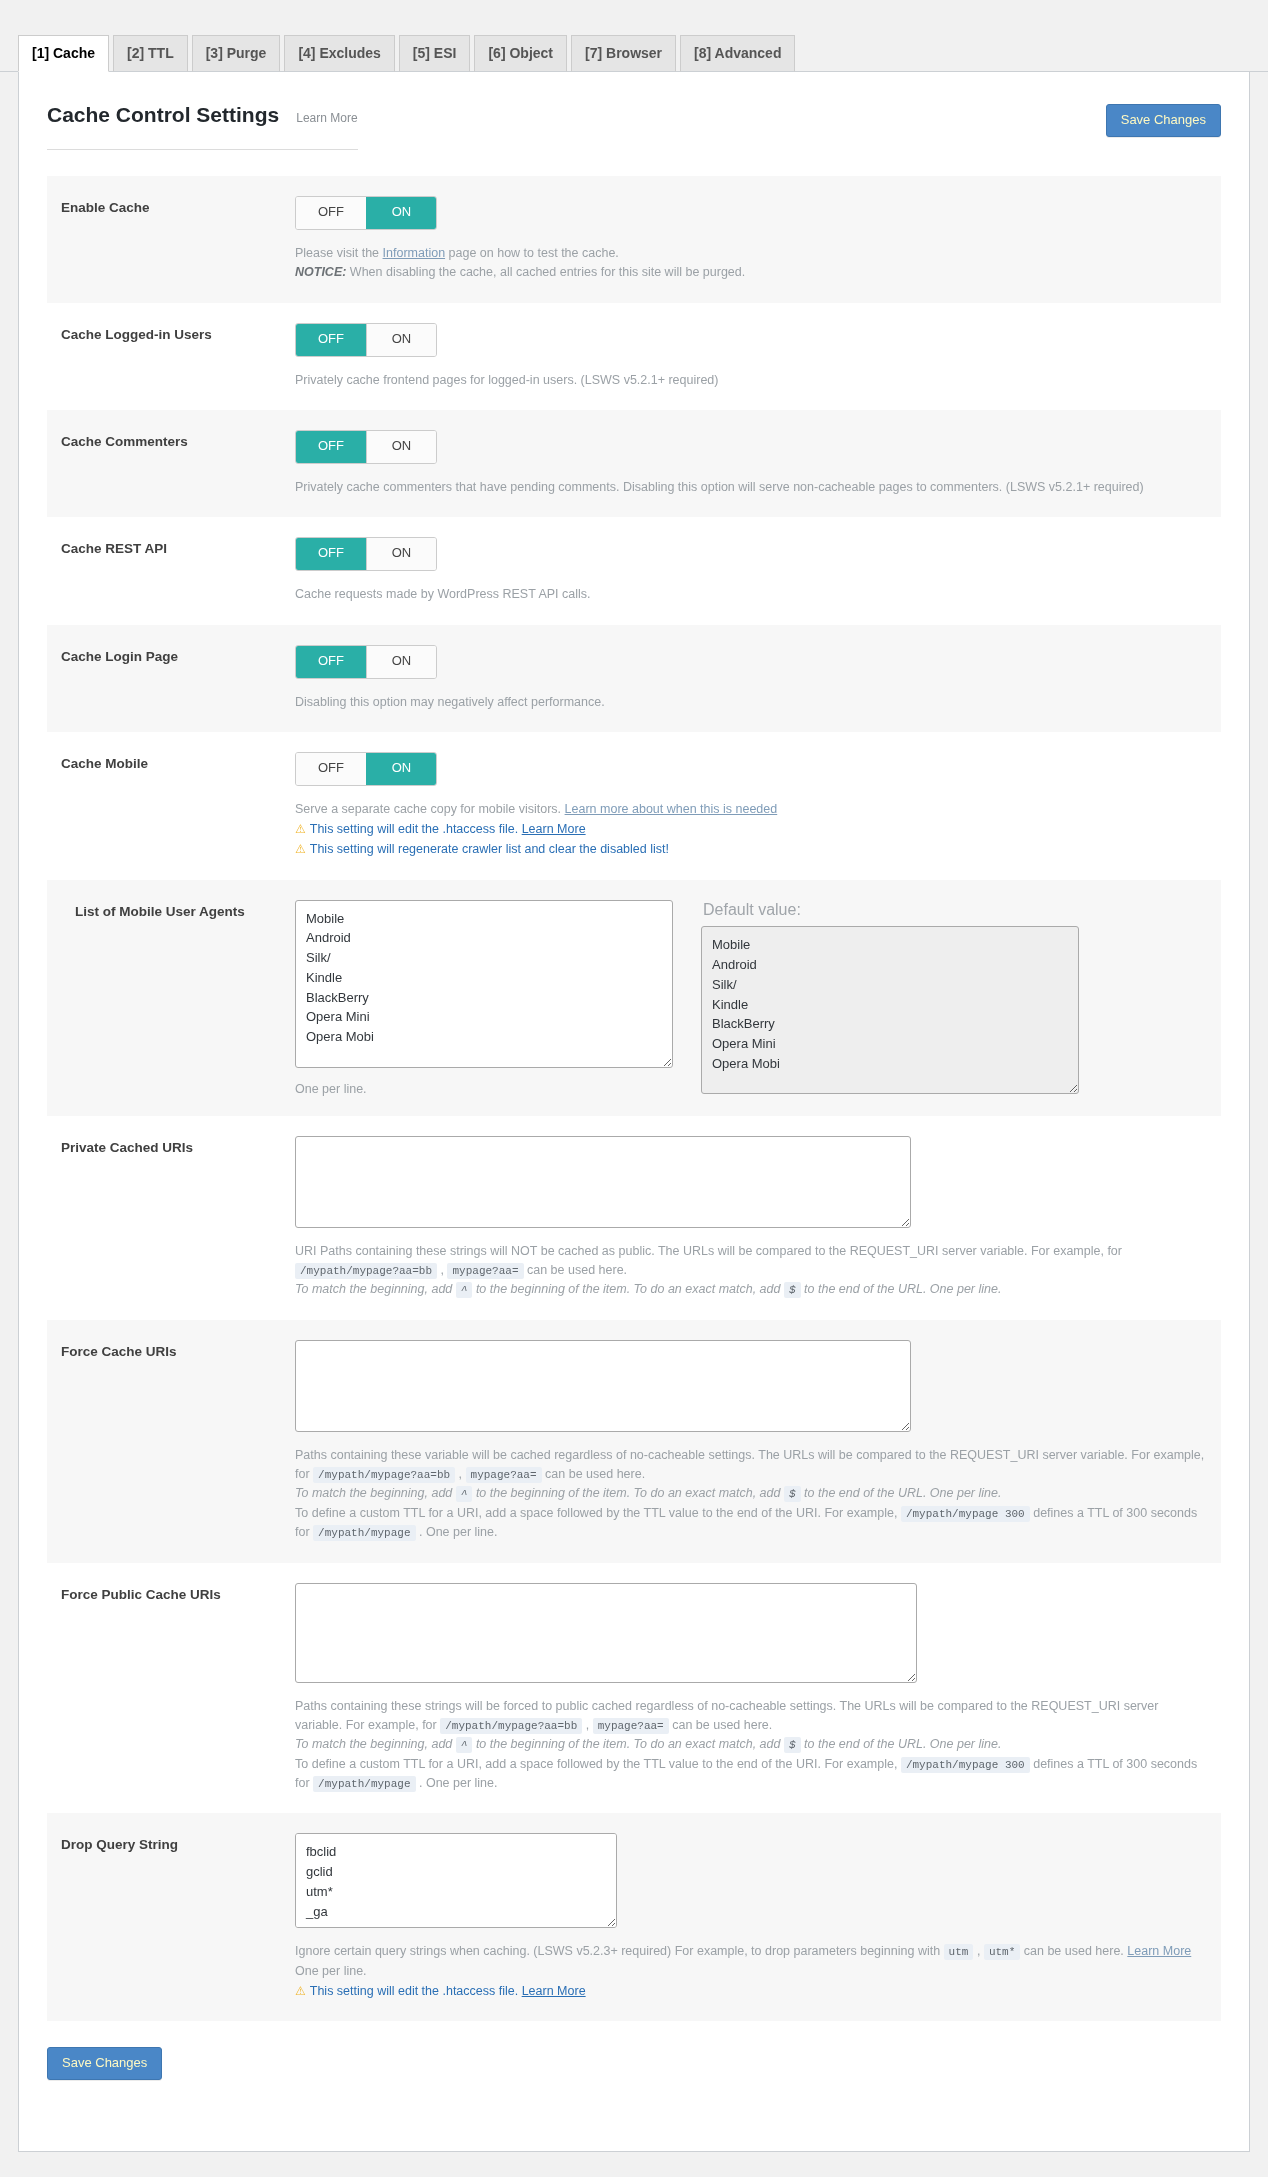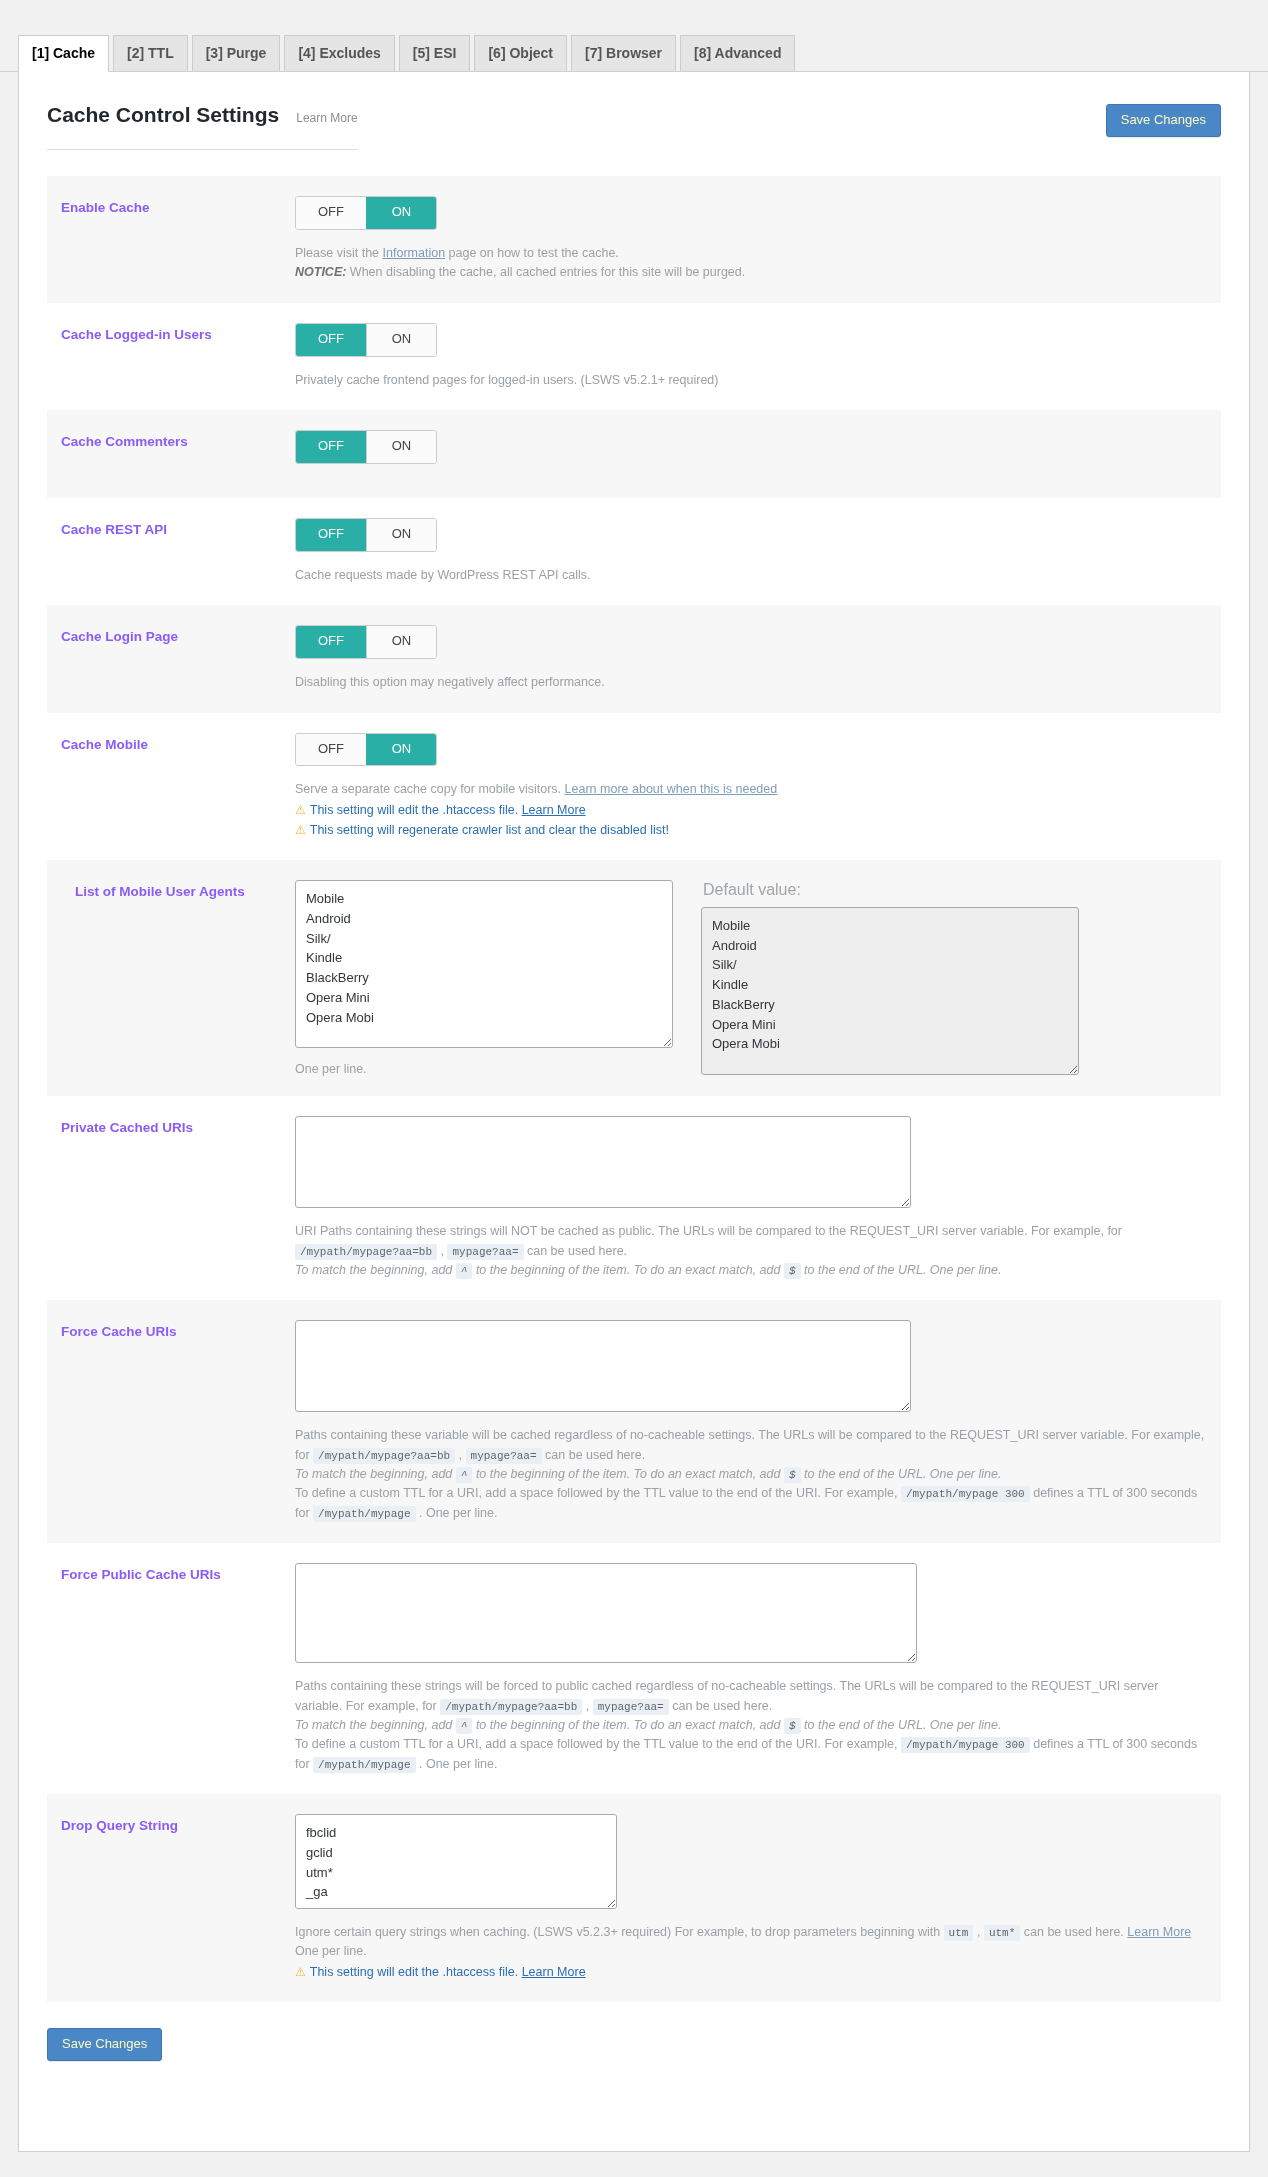--- a/index.html
+++ b/index.html
@@ -104,21 +104,21 @@
     padding: 20px 0 20px 0;
     background: #fff;
   }
   .row.alt { background: #f7f7f7; }
   .row-label {
     width: 248px;
     flex: 0 0 248px;
     padding: 3px 14px 0 14px;
     font-size: 13.5px;
     font-weight: 700;
-    color: #8b5cf6;
+    color: #404040;
     line-height: 1.35;
   }
   .row-label.indent { padding-left: 28px; }
   .row-body { flex: 1 1 auto; padding-right: 10px; min-width: 0; }
 
   
   .toggle {
     display: inline-flex;
     border: 1px solid #ccc;
     border-radius: 3px;
@@ -276,20 +276,21 @@
         </div>
       </div>
 
       <div class="row alt">
         <div class="row-label">Cache Commenters</div>
         <div class="row-body">
           <div class="toggle">
             <div class="opt on">OFF</div>
             <div class="opt">ON</div>
           </div>
+          <div class="desc">Privately cache commenters that have pending comments. Disabling this option will serve non-cacheable pages to commenters. (LSWS v5.2.1+ required)</div>
         </div>
       </div>
 
       <div class="row">
         <div class="row-label">Cache REST API</div>
         <div class="row-body">
           <div class="toggle">
             <div class="opt on">OFF</div>
             <div class="opt">ON</div>
           </div>

